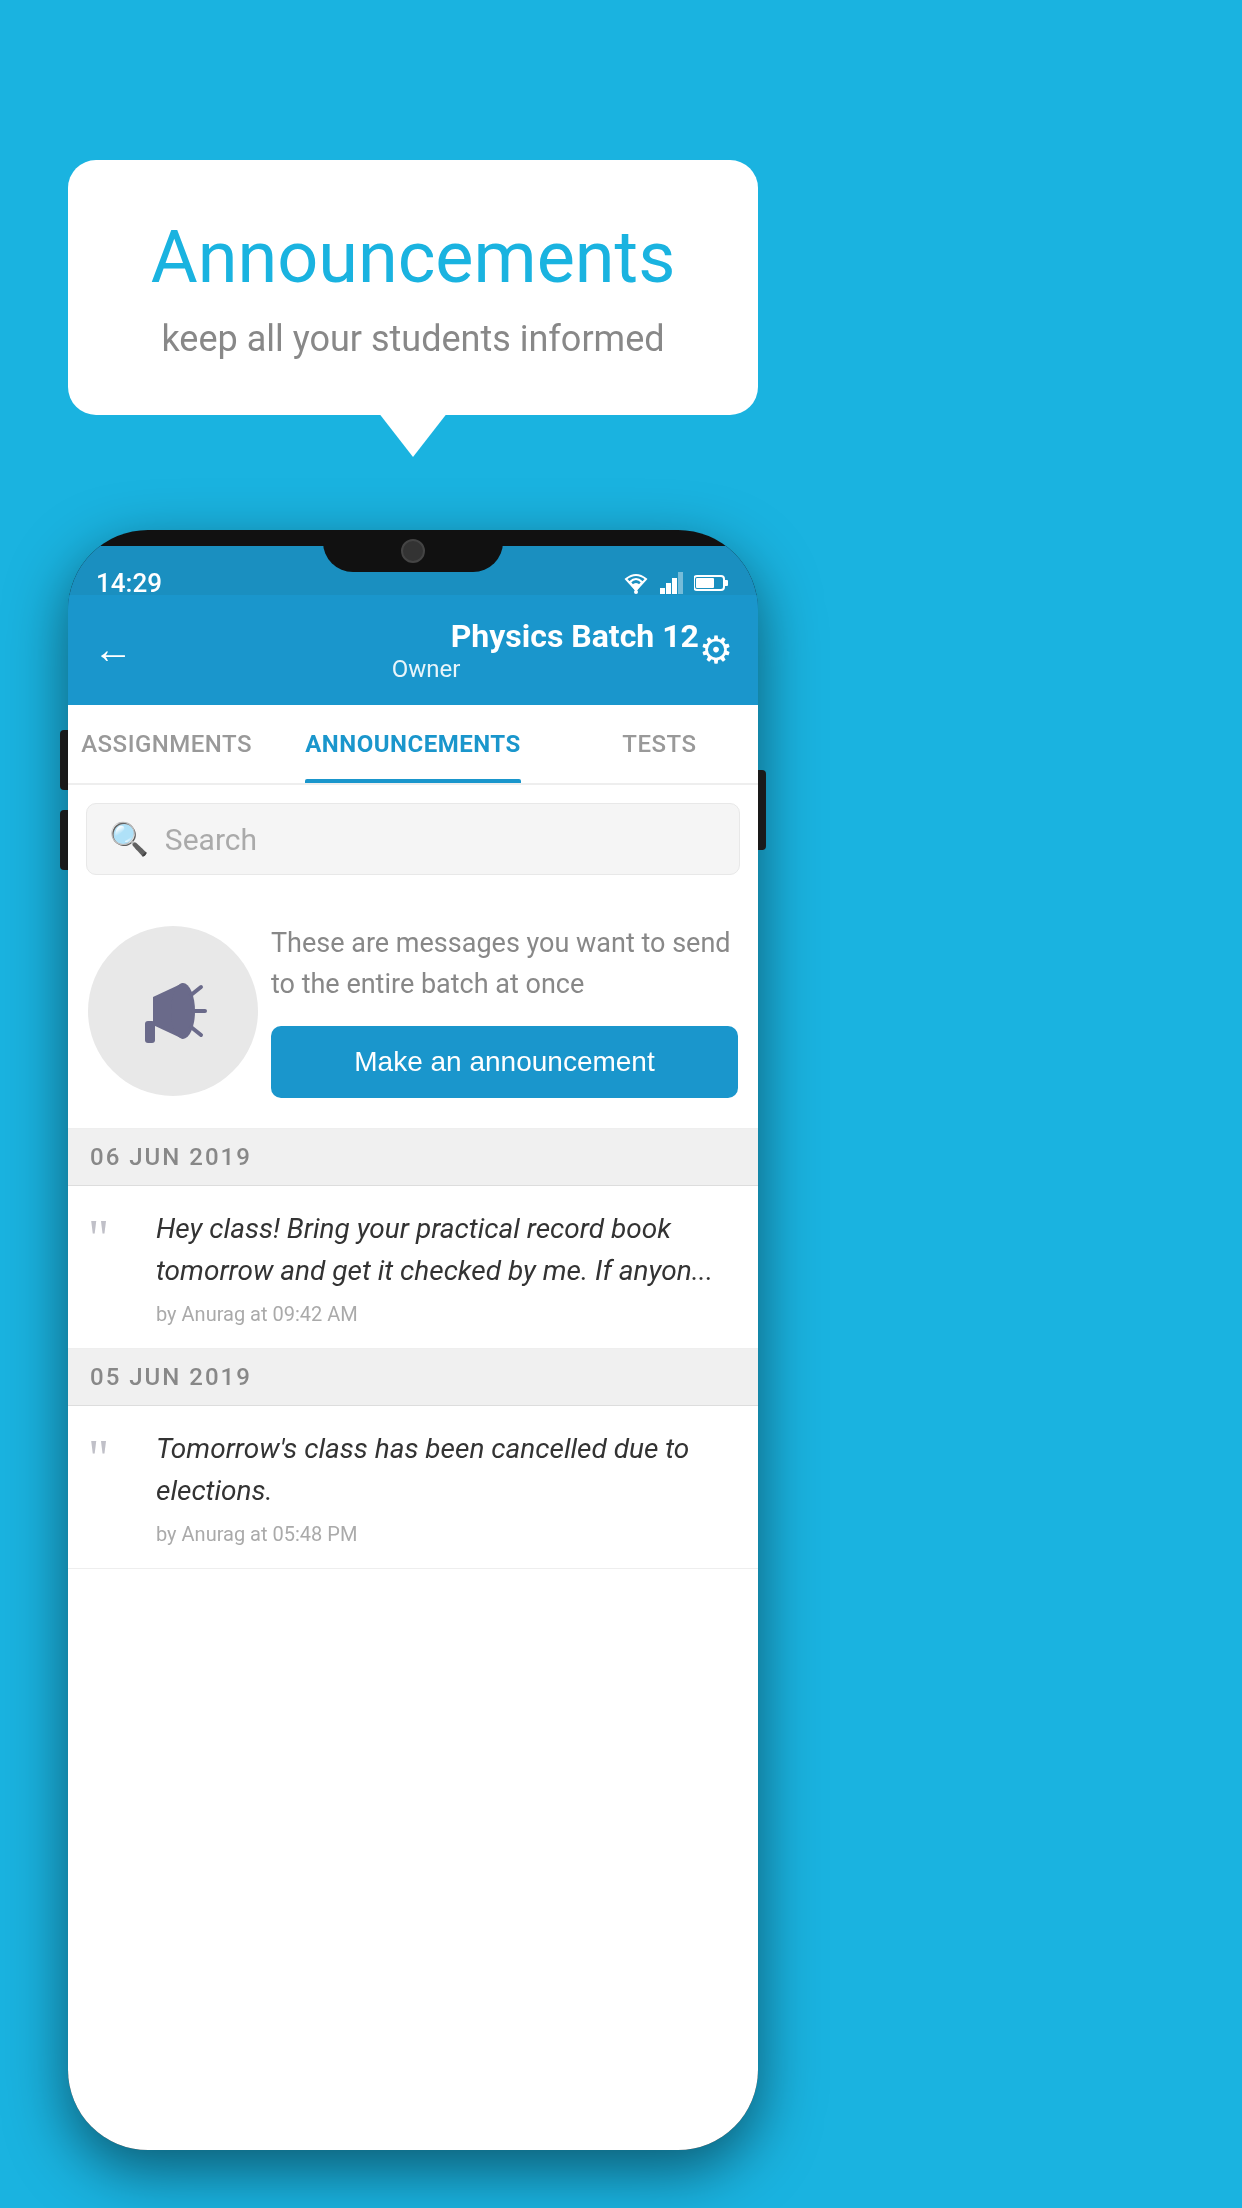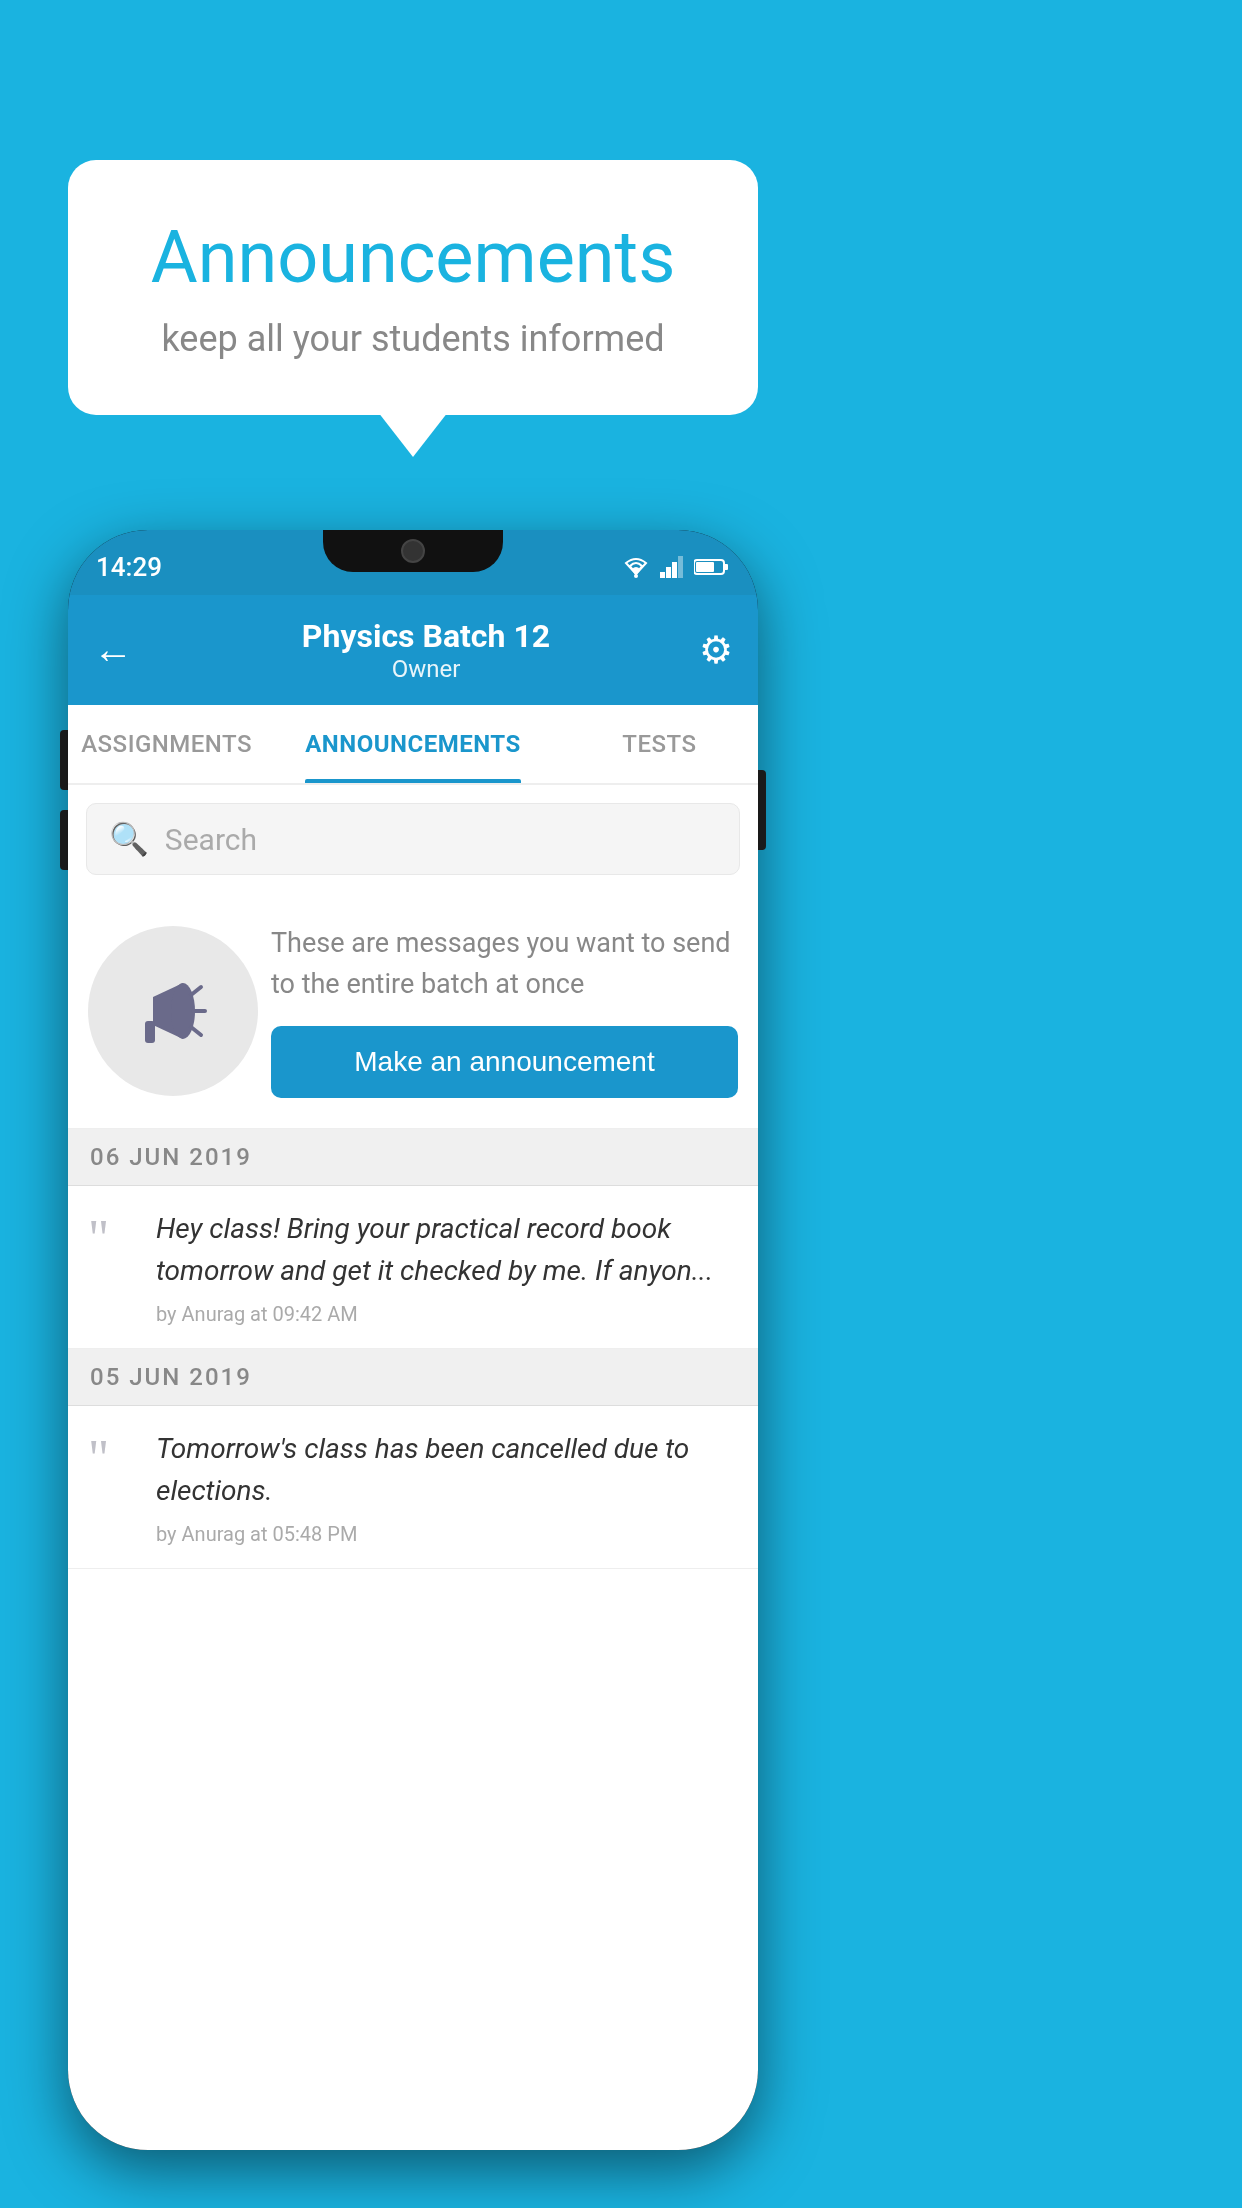--- a/index.html
+++ b/index.html
@@ -95,21 +95,21 @@
       position: absolute;
       top: 9px;
       left: 50%;
       transform: translateX(-50%);
       border: 2px solid #444;
     }
 
     
     .status-bar {
       position: absolute;
-      top: 0;
+      top: 16px;
       left: 0;
       right: 0;
       height: 65px;
       background: #1a8fc0;
       display: flex;
       align-items: center;
       justify-content: space-between;
       padding: 0 28px;
       padding-top: 8px;
       z-index: 10;
@@ -151,20 +151,21 @@
 
     .header-title-group {
       flex: 1;
       text-align: center;
     }
 
     .header-batch-name {
       color: white;
       font-size: 32px;
       font-weight: 700;
+      text-align: right;
     }
 
     .header-role {
       color: rgba(255,255,255,0.9);
       font-size: 24px;
       font-weight: 400;
       text-align: center;
     }
 
     .settings-icon {

